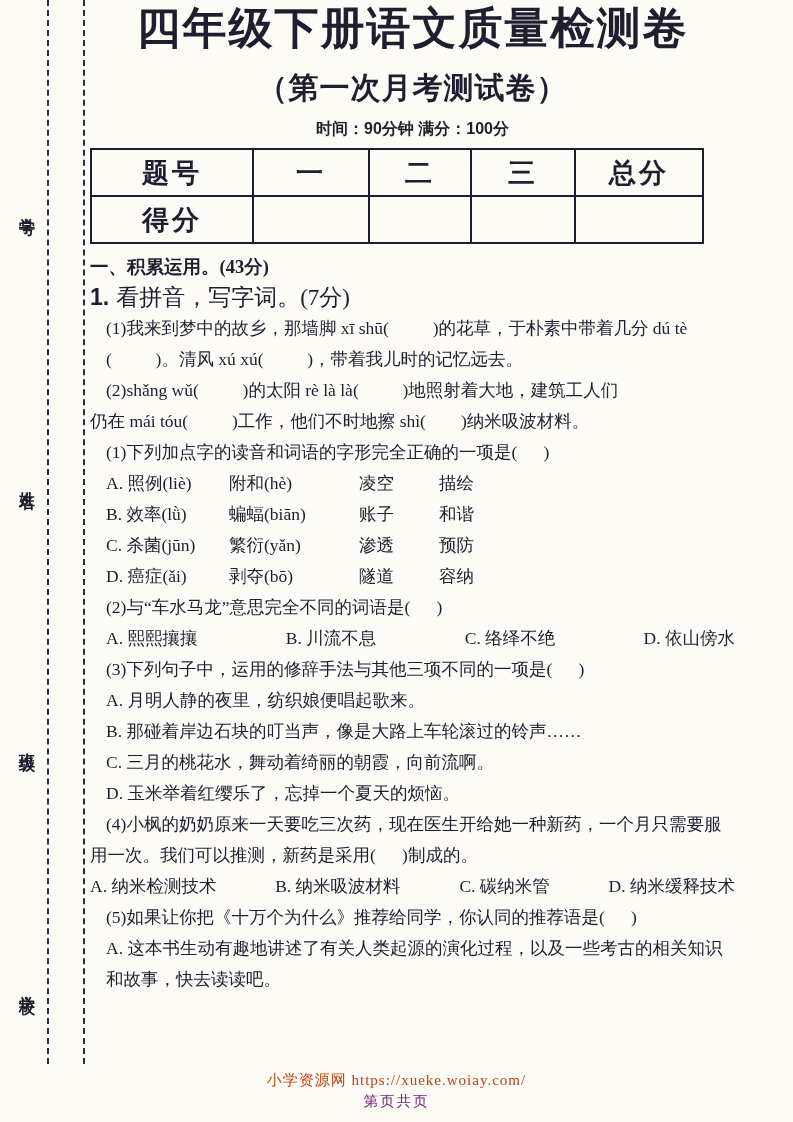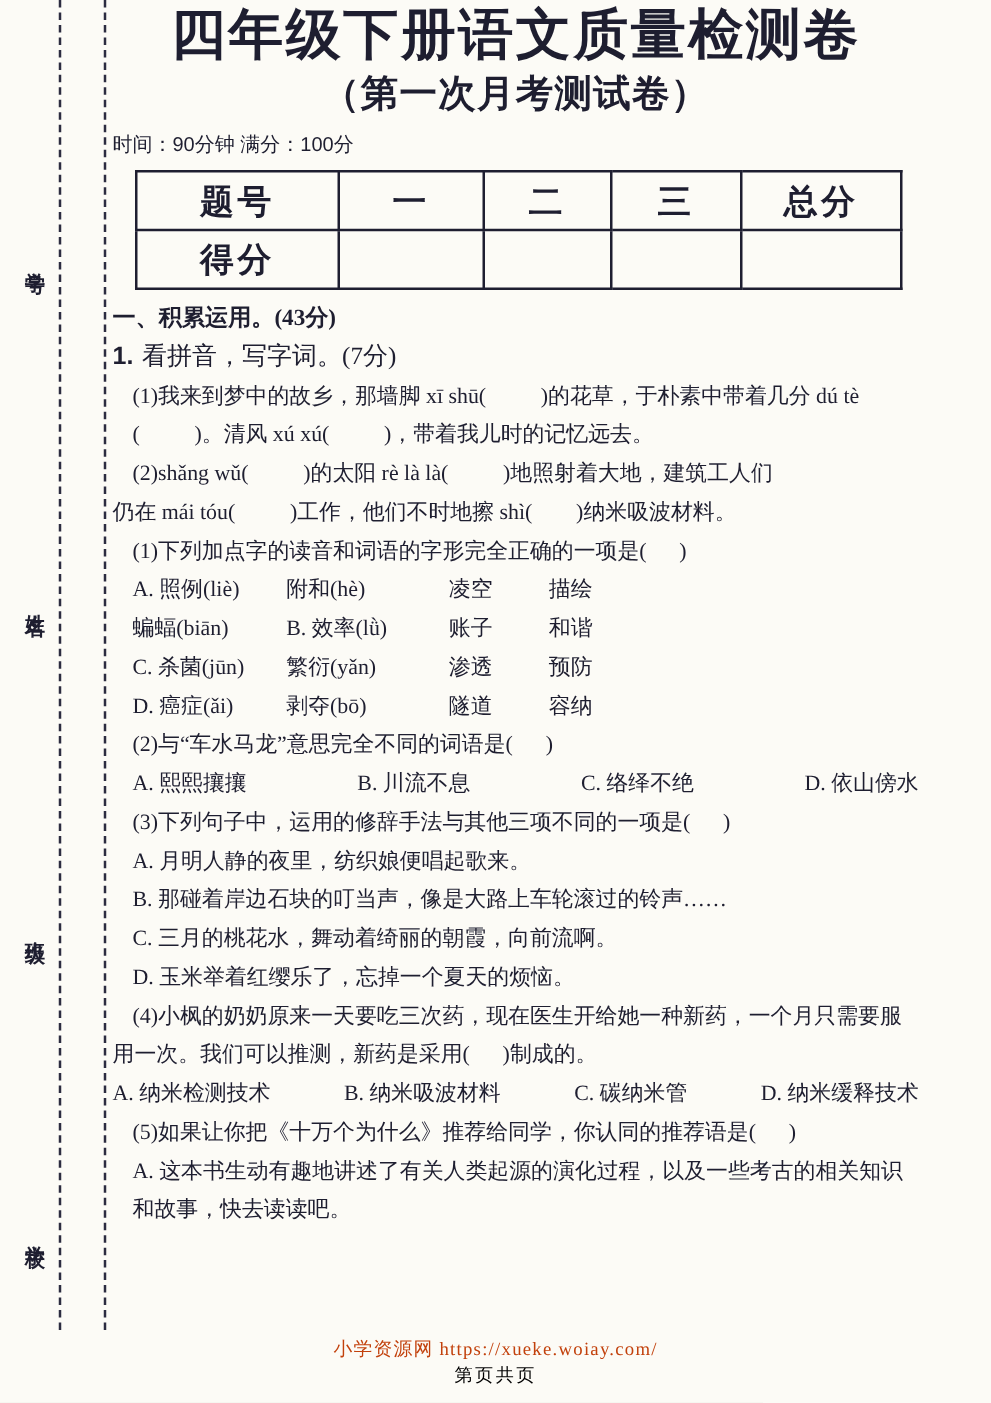--- a/index.html
+++ b/index.html
@@ -19,53 +19,53 @@
   }
   
   .content { position:absolute; left:90px; right:58px; top:0; }
   .title {
     text-align:center; font-size:44px; line-height:56px;
     font-weight:bold; letter-spacing:2px;
     font-family:"Liberation Sans","DejaVu Sans",sans-serif;
   }
   .subtitle {
     text-align:center; font-size:30px; line-height:40px; font-weight:bold;
-    letter-spacing:1px; font-family:"Liberation Sans","DejaVu Sans",sans-serif;
+    letter-spacing:1px; font-family:"Liberation Sans","DejaVu Sans",sans-serif;margin-top:12px;
   }
   .time-info {
-    margin-top:10px; text-align:left; font-size:16px; line-height:22px;
-    font-weight:normal; font-family:"Liberation Sans","DejaVu Sans",sans-serif;
+    margin-top:10px; text-align:center; font-size:16px; line-height:22px;
+    font-weight:bold; font-family:"Liberation Sans","DejaVu Sans",sans-serif;
   }
   
   .score-table {
-    margin-top:8px; margin-left:18px; width:612px;
+    margin-top:8px; margin-left:0; width:612px;
     border-collapse:collapse; table-layout:fixed;
   }
   .score-table td {
     border:2.5px solid #1e1e30; height:47px; text-align:center; vertical-align:middle;
     font-size:27px; font-weight:bold; letter-spacing:3px;
   }
   
   .section-heading { margin-top:8px; font-size:18.5px; line-height:30px; font-weight:bold; }
-  .q-title { font-size:20px; line-height:31px; }
+  .q-title { font-size:23px; line-height:31px; }
   .q-num { font-weight:bold; margin-right:7px; font-family:"Liberation Sans","DejaVu Sans",sans-serif; }
   .line { font-size:17.5px; line-height:31px; white-space:pre-wrap; }
   .indent { padding-left:16px; }
   .opt-grid {
     display:grid; grid-template-columns:123px 130px 80px auto;
     font-size:17.5px; line-height:31px;
   }
   .opt-flex {
     display:flex; justify-content:space-between;
     font-size:17.5px; line-height:31px;align-items:center;
   }
   
   .footer { position:absolute; left:0; right:0; bottom:10px; text-align:center; }
   .footer-site { font-size:15px; line-height:21px; color:#c2410c; letter-spacing:1px; }
-  .footer-page { font-size:14.5px; line-height:21px; color:#000000; letter-spacing:2px; }
+  .footer-page { font-size:14.5px; line-height:21px; color:#701a75; letter-spacing:2px; }
 </style>
 </head>
 <body>
 
 <div class="page">
 
   <div class="dash-line dash-1"></div>
   <div class="dash-line dash-2"></div>
   <div class="v-label" style="top:205px;">学号：</div>
   <div class="v-label" style="top:478px;">姓名：</div>
@@ -116,22 +116,22 @@
 
 
     <p class="line indent">(1)下列加点字的读音和词语的字形完全正确的一项是(      )</p>
     <div class="opt-grid indent">
       <span>A. 照例(liè)</span>
       <span>附和(hè)</span>
       <span>凌空</span>
       <span>描绘</span>
     </div>
     <div class="opt-grid indent">
+      <span>B. 效率(lǜ)</span>
       <span>蝙蝠(biān)</span>
-      <span>B. 效率(lǜ)</span>
       <span>账子</span>
       <span>和谐</span>
     </div>
     <div class="opt-grid indent">
       <span>C. 杀菌(jūn)</span>
       <span>繁衍(yǎn)</span>
       <span>渗透</span>
       <span>预防</span>
     </div>
     <div class="opt-grid indent">

